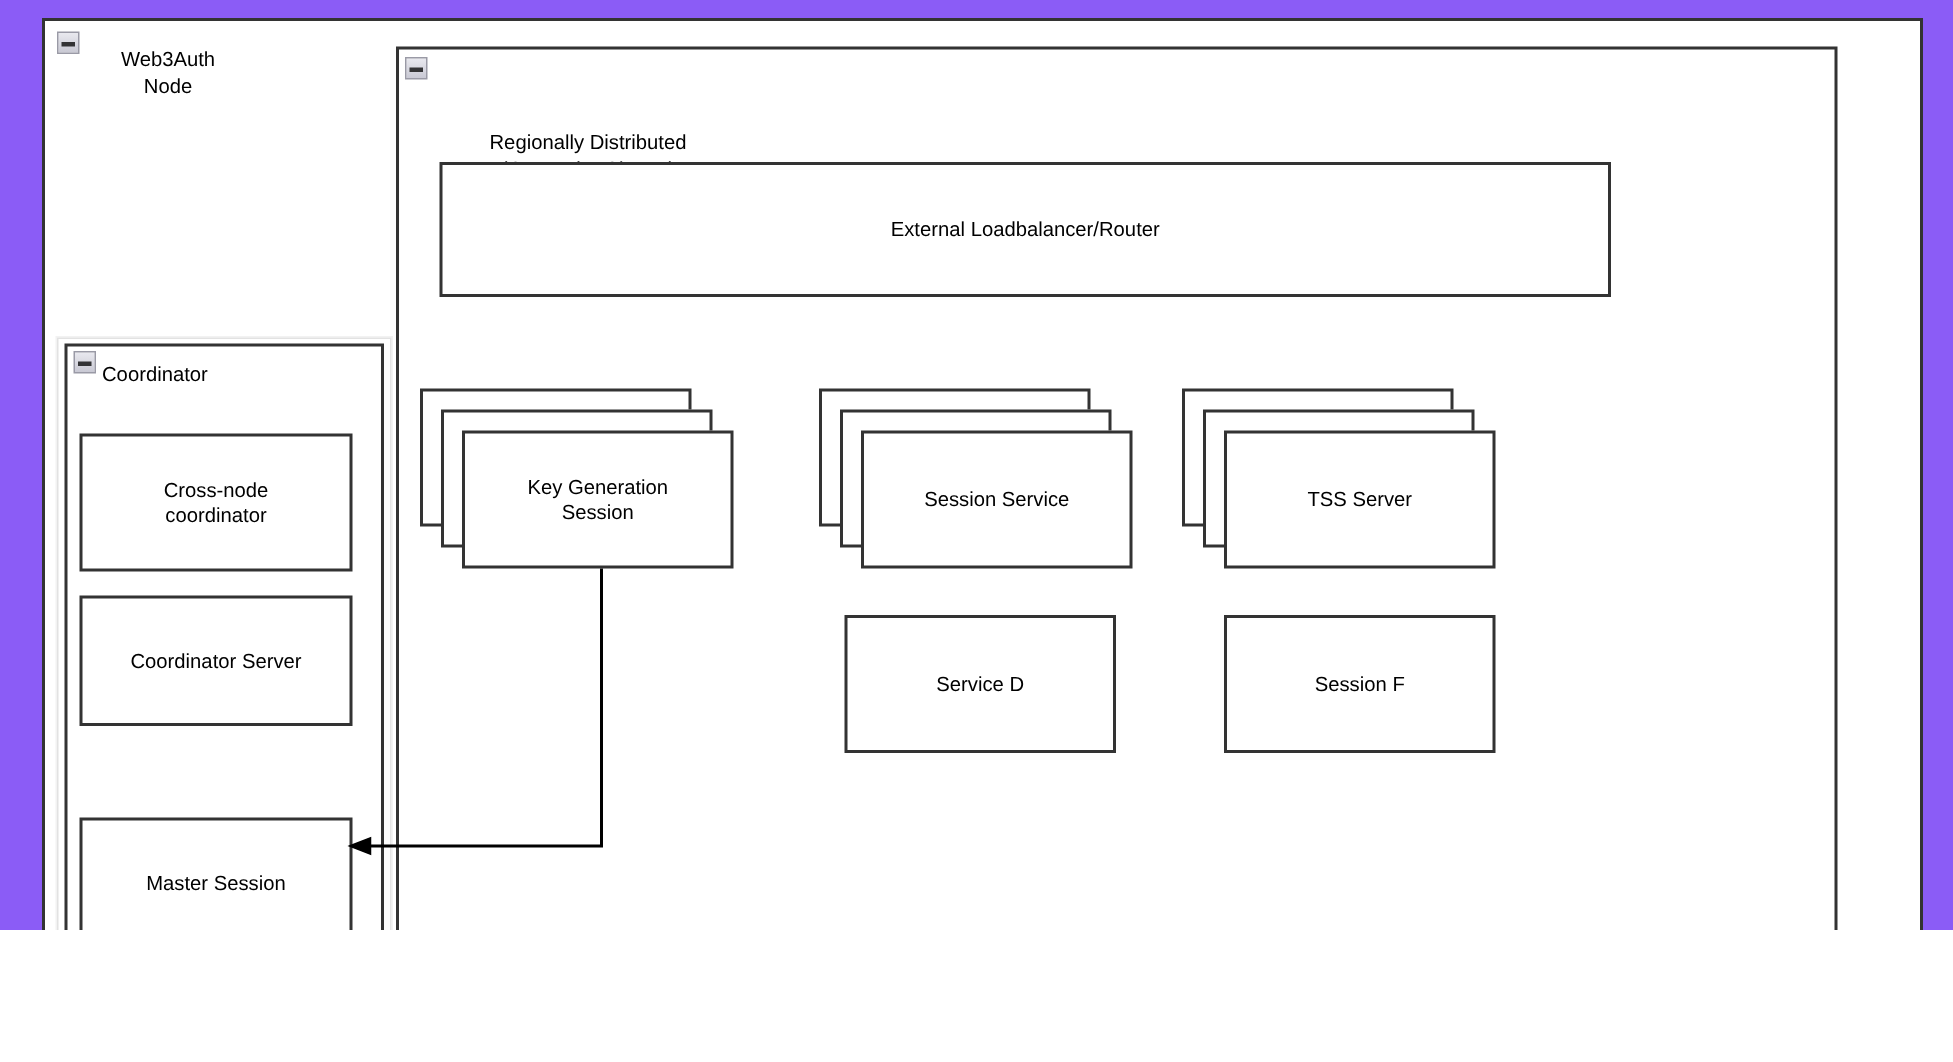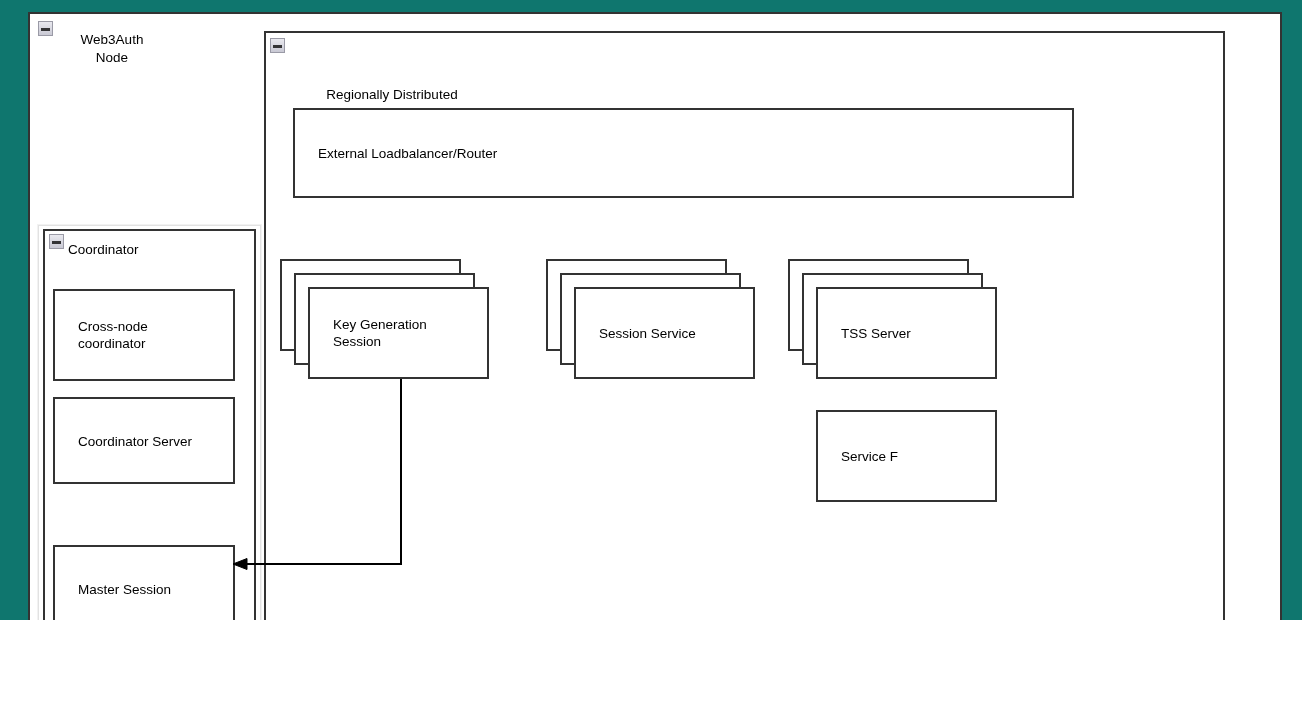--- a/index.html
+++ b/index.html
@@ -8,43 +8,43 @@
     background: #ffffff;
   }
   body {
     font-family: "Liberation Sans", sans-serif;
     -webkit-font-smoothing: antialiased;
   }
   #canvas {
     position: relative;
     width: 1302px;
     height: 620px;
-    background: #0f766e;
+    background: #8b5cf6;
     overflow: hidden;
   }
 
   
   .box {
     position: absolute;
     box-sizing: border-box;
     background: #ffffff;
     border: 2px solid #333333;
   }
   .box-label {
     position: absolute;
     left: 0;
     right: 0;
     top: 50%;
     transform: translateY(-50%);
+    text-align: center;
     font-size: 13.5px;
     line-height: 17px;
     color: #000000;
     white-space: pre-line;
     pointer-events: none;
-    margin-left: 23px;
   }
 
   
   #outer-frame {
     left: 28px;
     top: 12px;
     width: 1254px;
     height: 677px;
     border-width: 2px;
   }
@@ -183,23 +183,26 @@
   </div>
 
   <div class="stack" style="left:0; top:0;">
     <div class="layer" style="left:788px; top:259px; width:181px; height:92px;"></div>
     <div class="layer" style="left:802px; top:273px; width:181px; height:92px;"></div>
     <div class="layer" style="left:816px; top:287px; width:181px; height:92px;">
       <div class="box-label">TSS Server</div>
     </div>
   </div>
 
+  <div class="box" style="left:563px; top:410px; width:181px; height:92px;">
+    <div class="box-label">Service D</div>
+  </div>
 
   <div class="box" style="left:816px; top:410px; width:181px; height:92px;">
-    <div class="box-label">Service F</div>
+    <div class="box-label">Session F</div>
   </div>
 
   <svg id="connector-svg">
     <g>
       <path d="M 401 379 L 401 564 L 240 564" fill="none" stroke="#000000" stroke-width="2"></path>
       <path d="M 233 564 L 247 558.5 L 247 569.5 Z" fill="#000000" stroke="#000000" stroke-width="1"></path>
     </g>
   </svg>
 
 </div>

